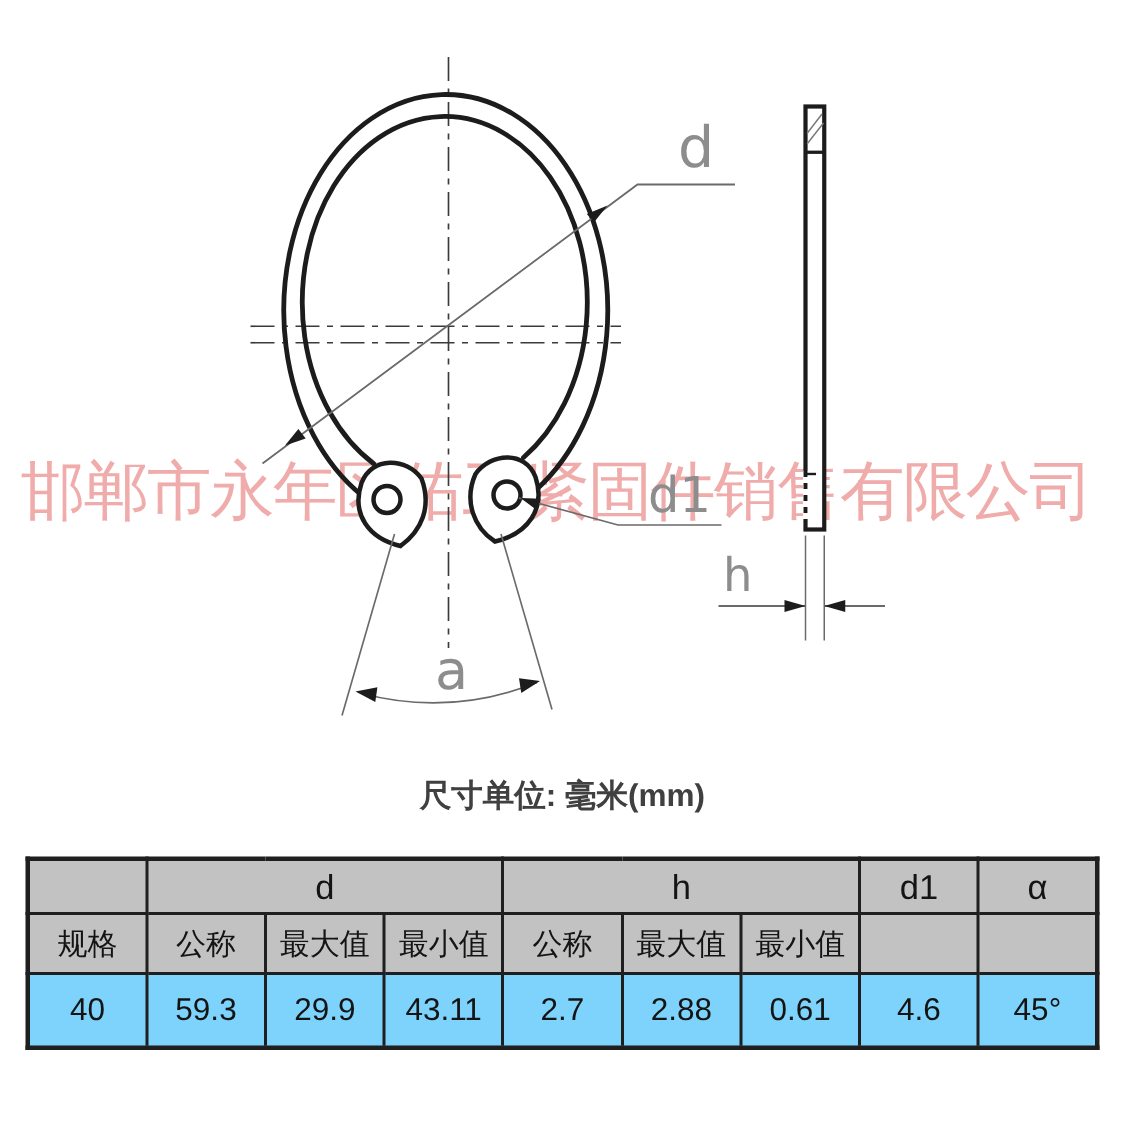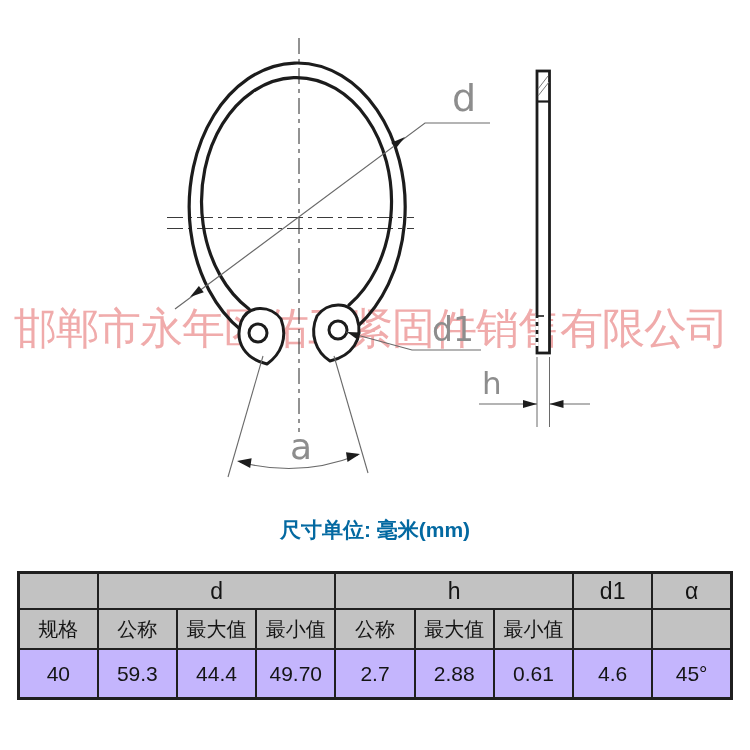--- a/index.html
+++ b/index.html
@@ -9,34 +9,34 @@
   }
   
   .watermark{
     position:absolute;left:14px;top:302px;width:740px;height:52px;
     font-size:43px;line-height:52px;letter-spacing:-1px;white-space:nowrap;
     color:#f0abab;font-weight:400;z-index:1;
   }
   .drawing{position:absolute;left:0;top:0;z-index:2;}
   .unit-note{
     position:absolute;left:0;top:516px;width:750px;text-align:center;
-    font-size:21px;font-weight:700;color:#0369a1;z-index:3;
+    font-size:21px;font-weight:700;color:#404040;z-index:3;
   }
   .spec-table-wrap{position:absolute;left:17px;top:571px;width:716px;z-index:3;}
   table.spec{
     width:716px;border-collapse:collapse;table-layout:fixed;
     border:3px solid #1f1f1f;
   }
   table.spec td{
     border:2px solid #1f1f1f;text-align:center;vertical-align:middle;
     color:#141414;padding:0;
   }
   tr.group-row td{background:#c2c2c2;height:34px;font-size:23px;}
   tr.sub-row td{background:#c2c2c2;height:38px;font-size:20px;}
-  tr.data-row td{background:#c4b5fd;height:47px;font-size:21px;}
+  tr.data-row td{background:#7dd3fc;height:47px;font-size:21px;}
 </style>
 </head>
 <body>
 
 <div class="stage">
 
   <div class="watermark">邯郸市永年区佑工紧固件销售有限公司</div>
 
   <svg class="drawing" width="750" height="560" viewBox="0 0 750 560">
 
@@ -124,22 +124,22 @@
           <td>最小值</td>
           <td>公称</td>
           <td>最大值</td>
           <td>最小值</td>
           <td></td>
           <td></td>
         </tr>
         <tr class="data-row">
           <td>40</td>
           <td>59.3</td>
-          <td>44.4</td>
-          <td>49.70</td>
+          <td>29.9</td>
+          <td>43.11</td>
           <td>2.7</td>
           <td>2.88</td>
           <td>0.61</td>
           <td>4.6</td>
           <td>45°</td>
         </tr>
       </tbody>
     </table>
   </div>
 

